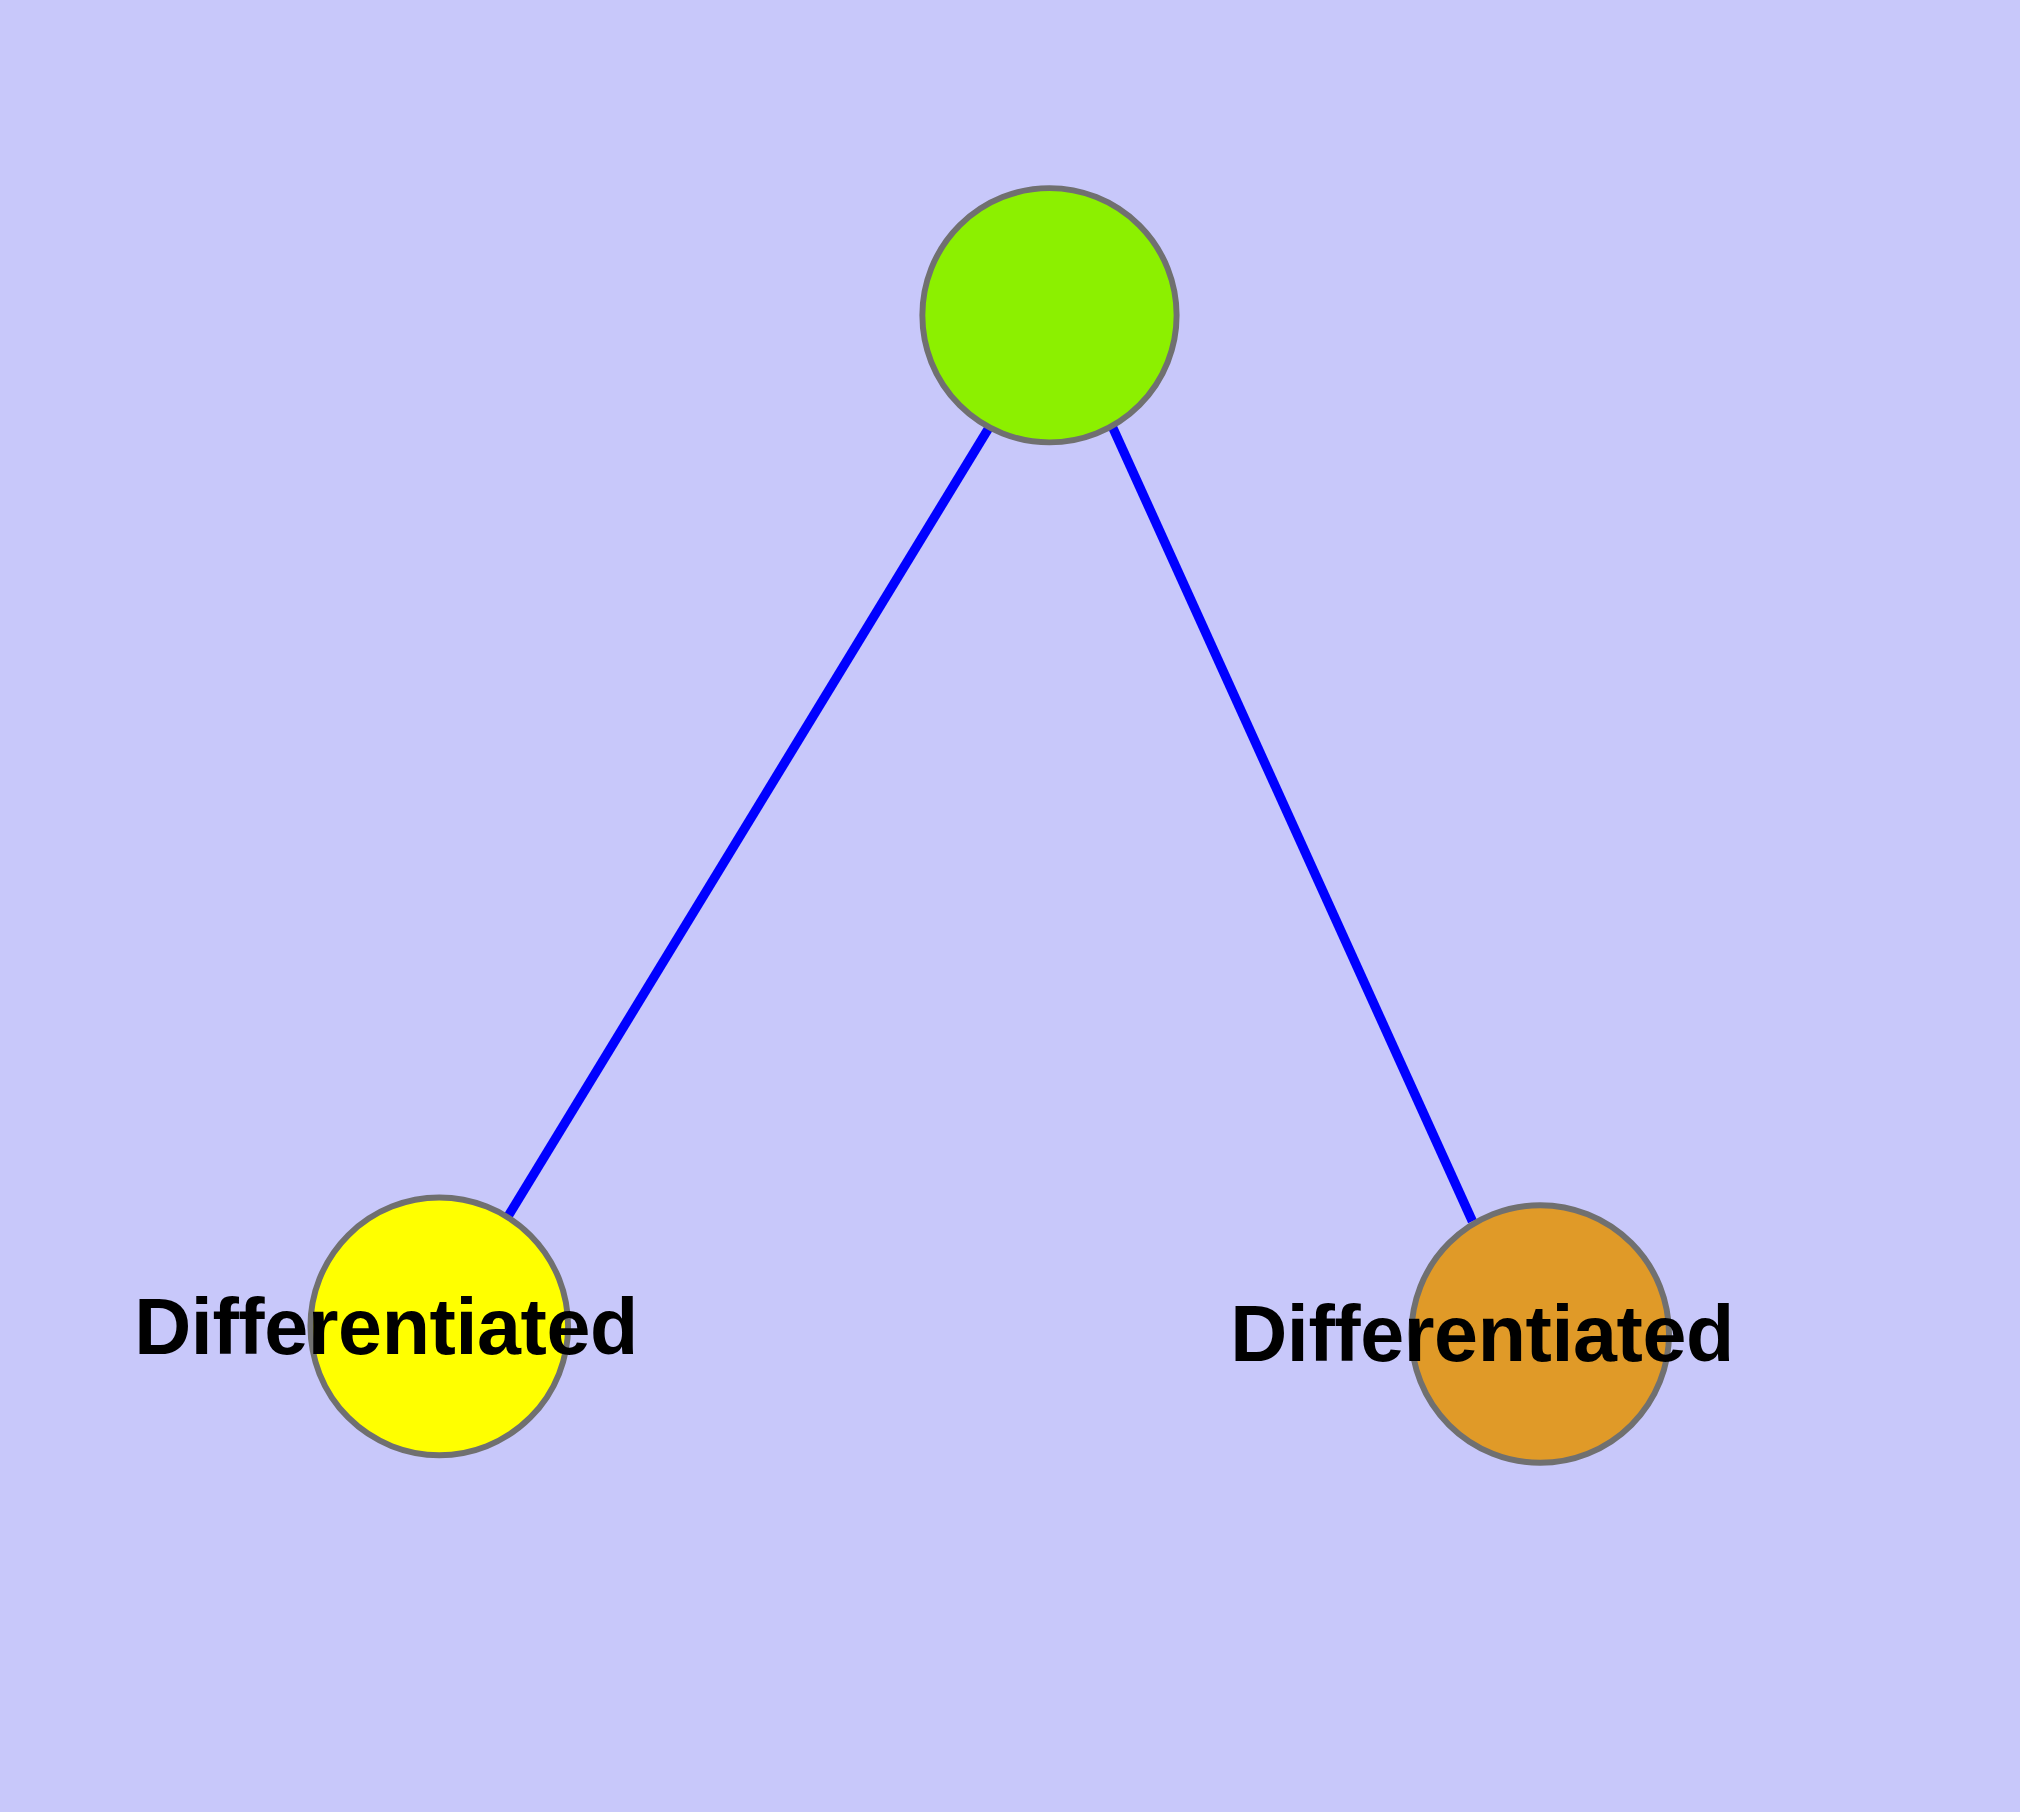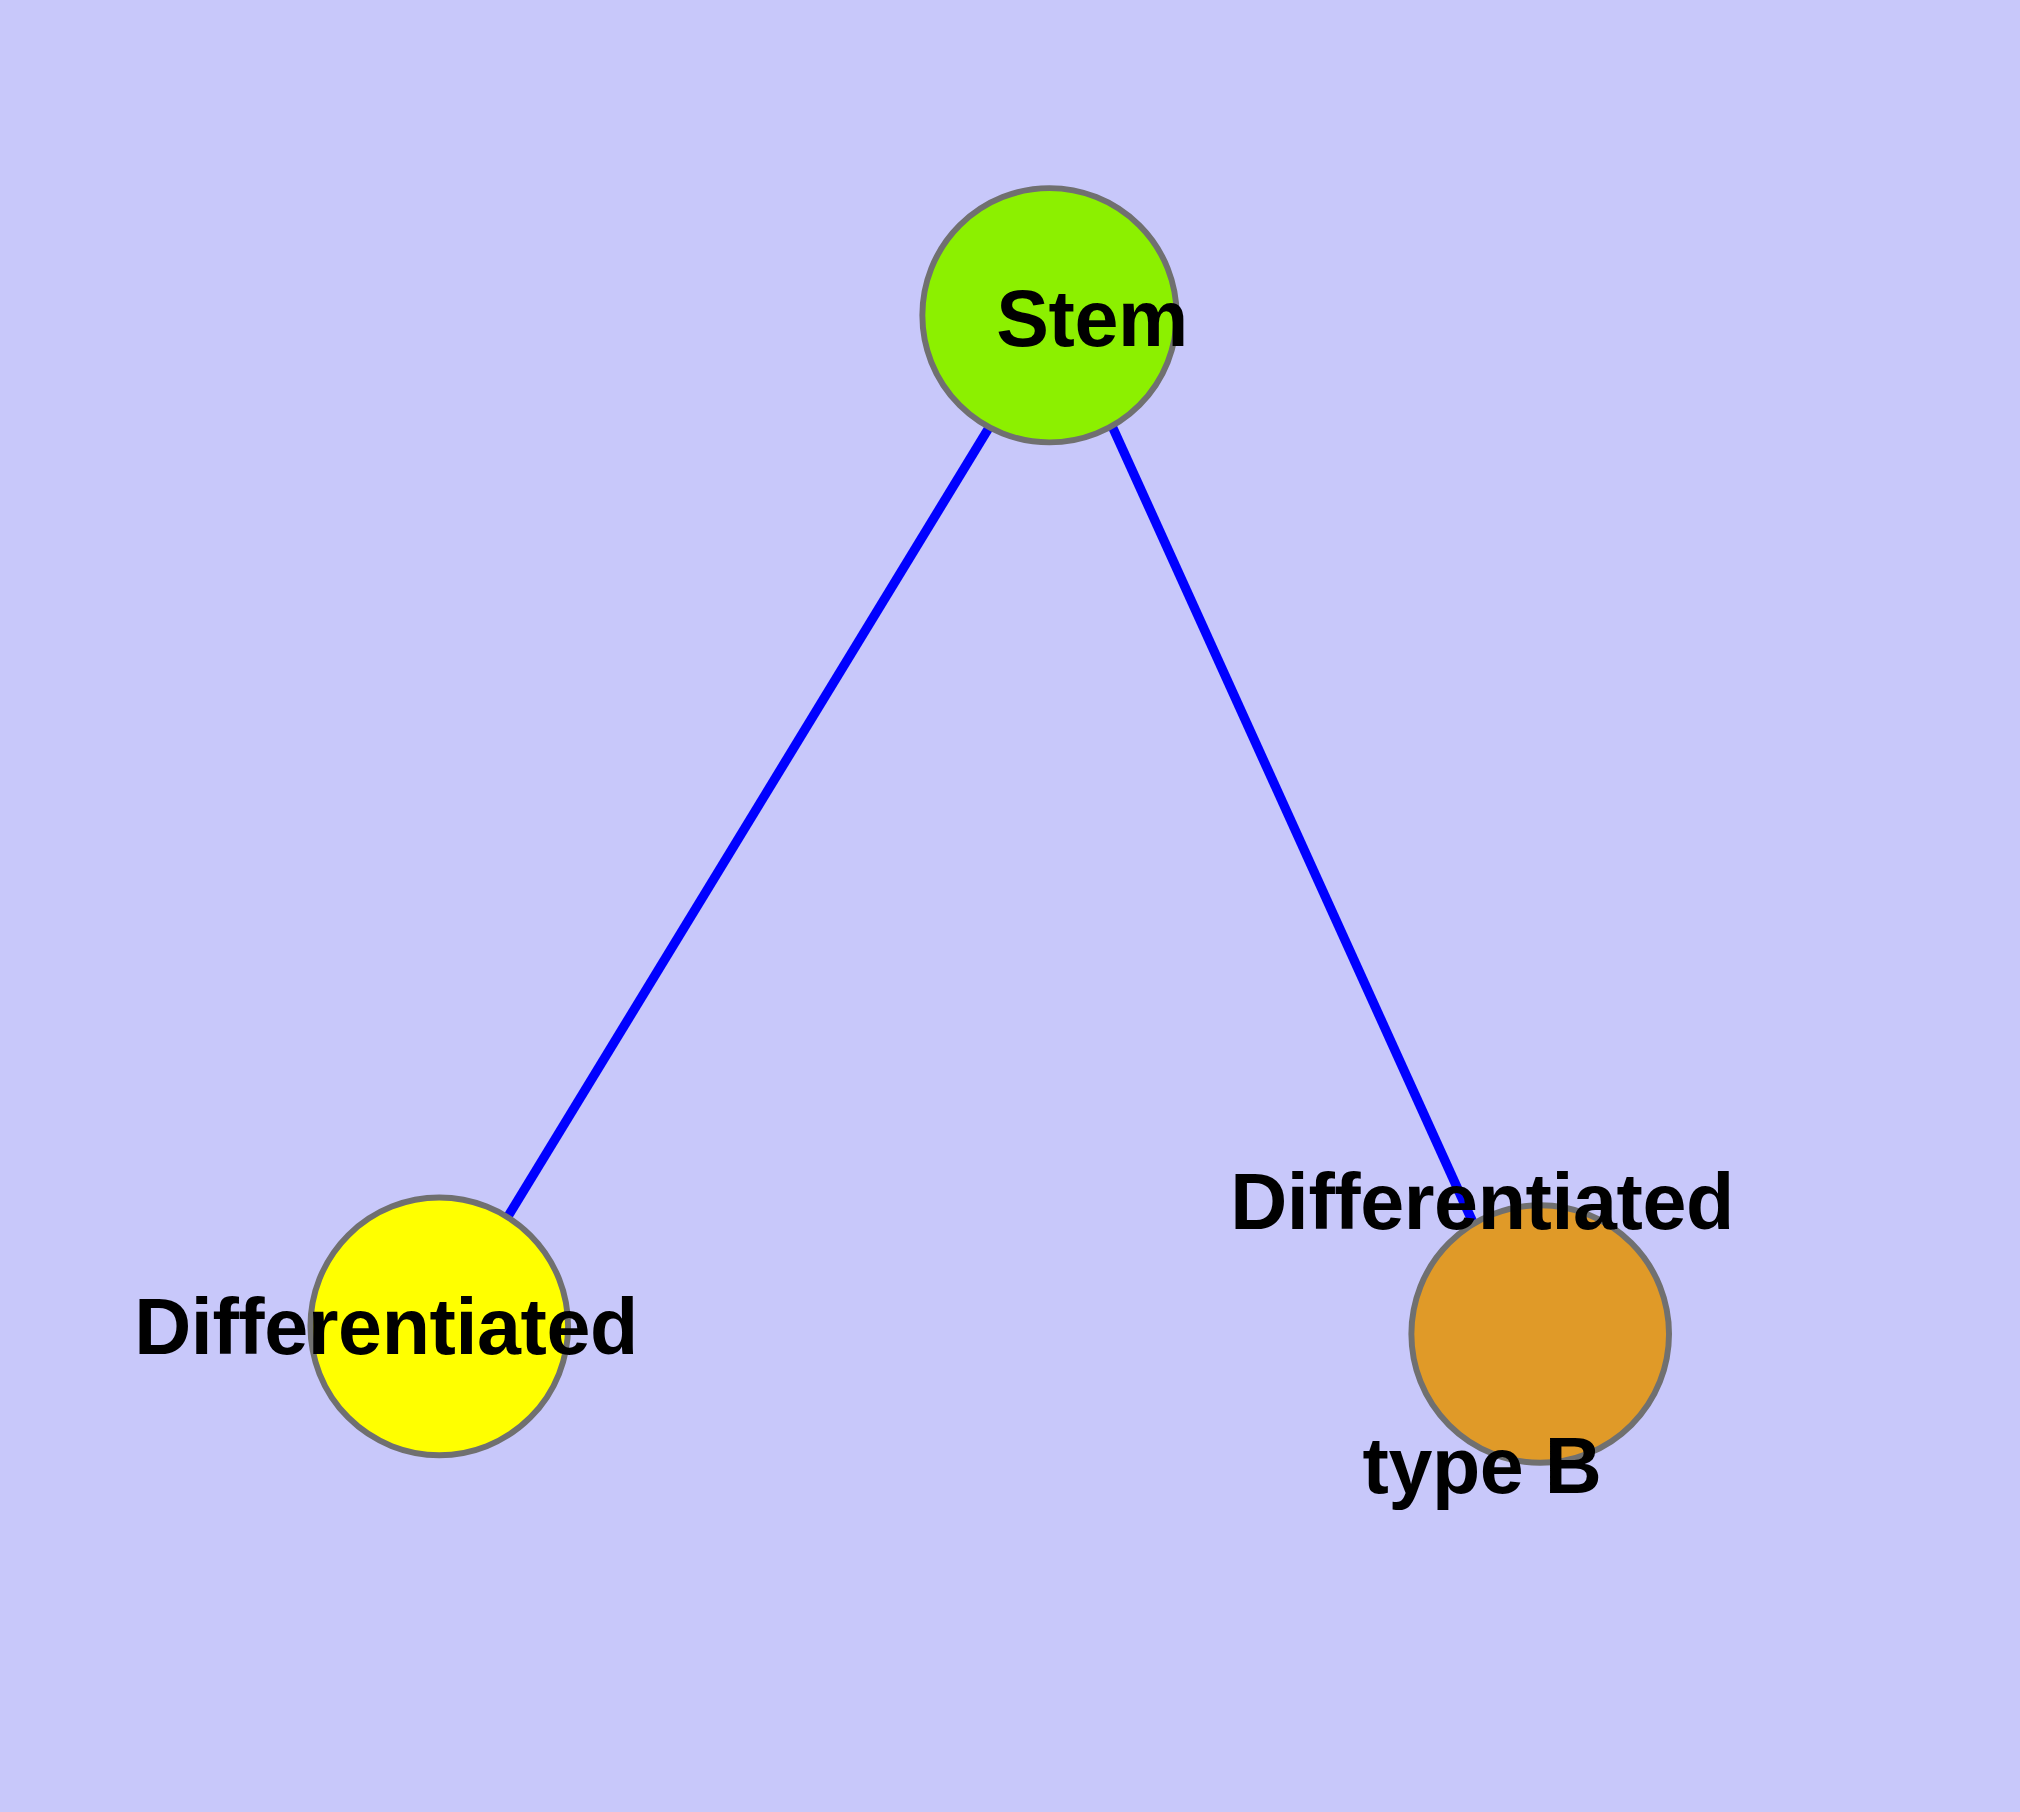--- a/index.html
+++ b/index.html
@@ -63,27 +63,23 @@
       <line class="edge-line" x1="1312" y1="503" x2="1737" y2="1441" stroke="#0000ff"></line>
     </g>
 
     <g>
       <circle class="node-circle" cx="1238" cy="372" r="150" fill="#8cf000" stroke="#707070"></circle>
       <circle class="node-circle" cx="518" cy="1565" r="152" fill="#ffff00" stroke="#707070"></circle>
       <circle class="node-circle" cx="1817" cy="1574" r="152" fill="#e09a28" stroke="#707070"></circle>
     </g>
   </svg>
 
-  <div class="node-label" id="label-stem">
-    <span>Stem</span>
-  </div>
 
   <div class="node-label" id="label-diff-a">
     <div>Differentiated</div>
   </div>
 
   <div class="node-label" id="label-diff-b">
     <div>Differentiated</div>
-    <div>type B</div>
   </div>
 
 </div>
 
 
 </body></html>

